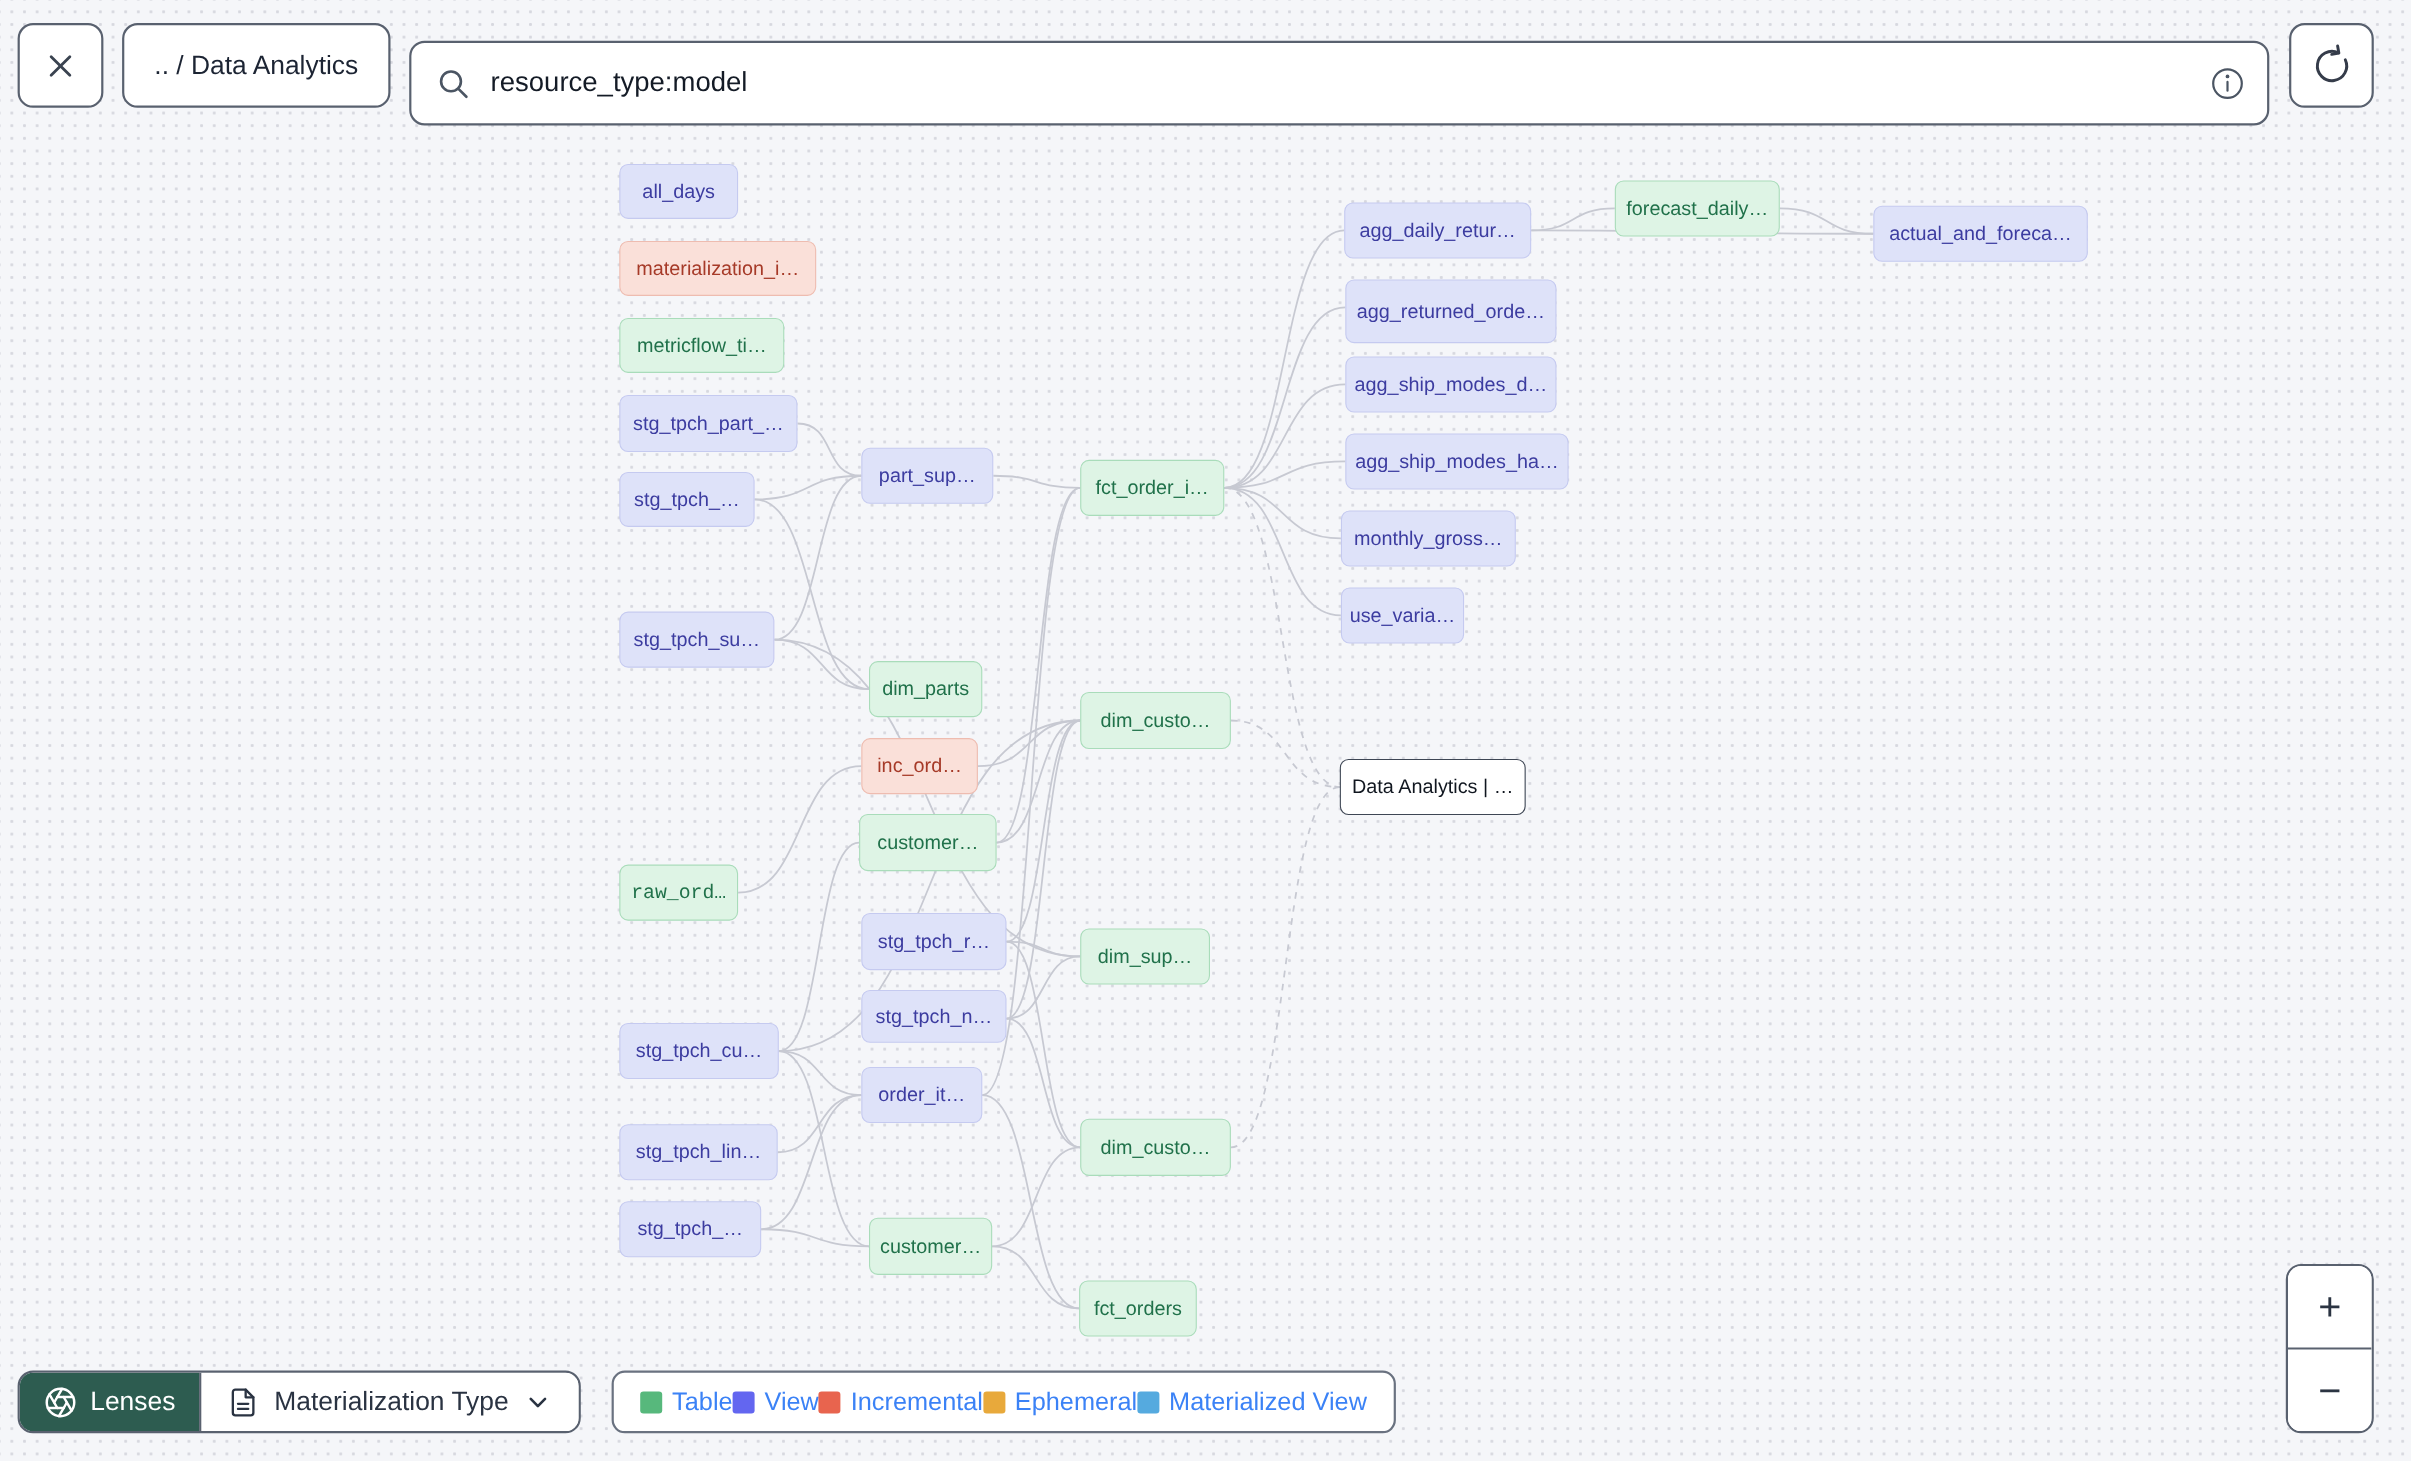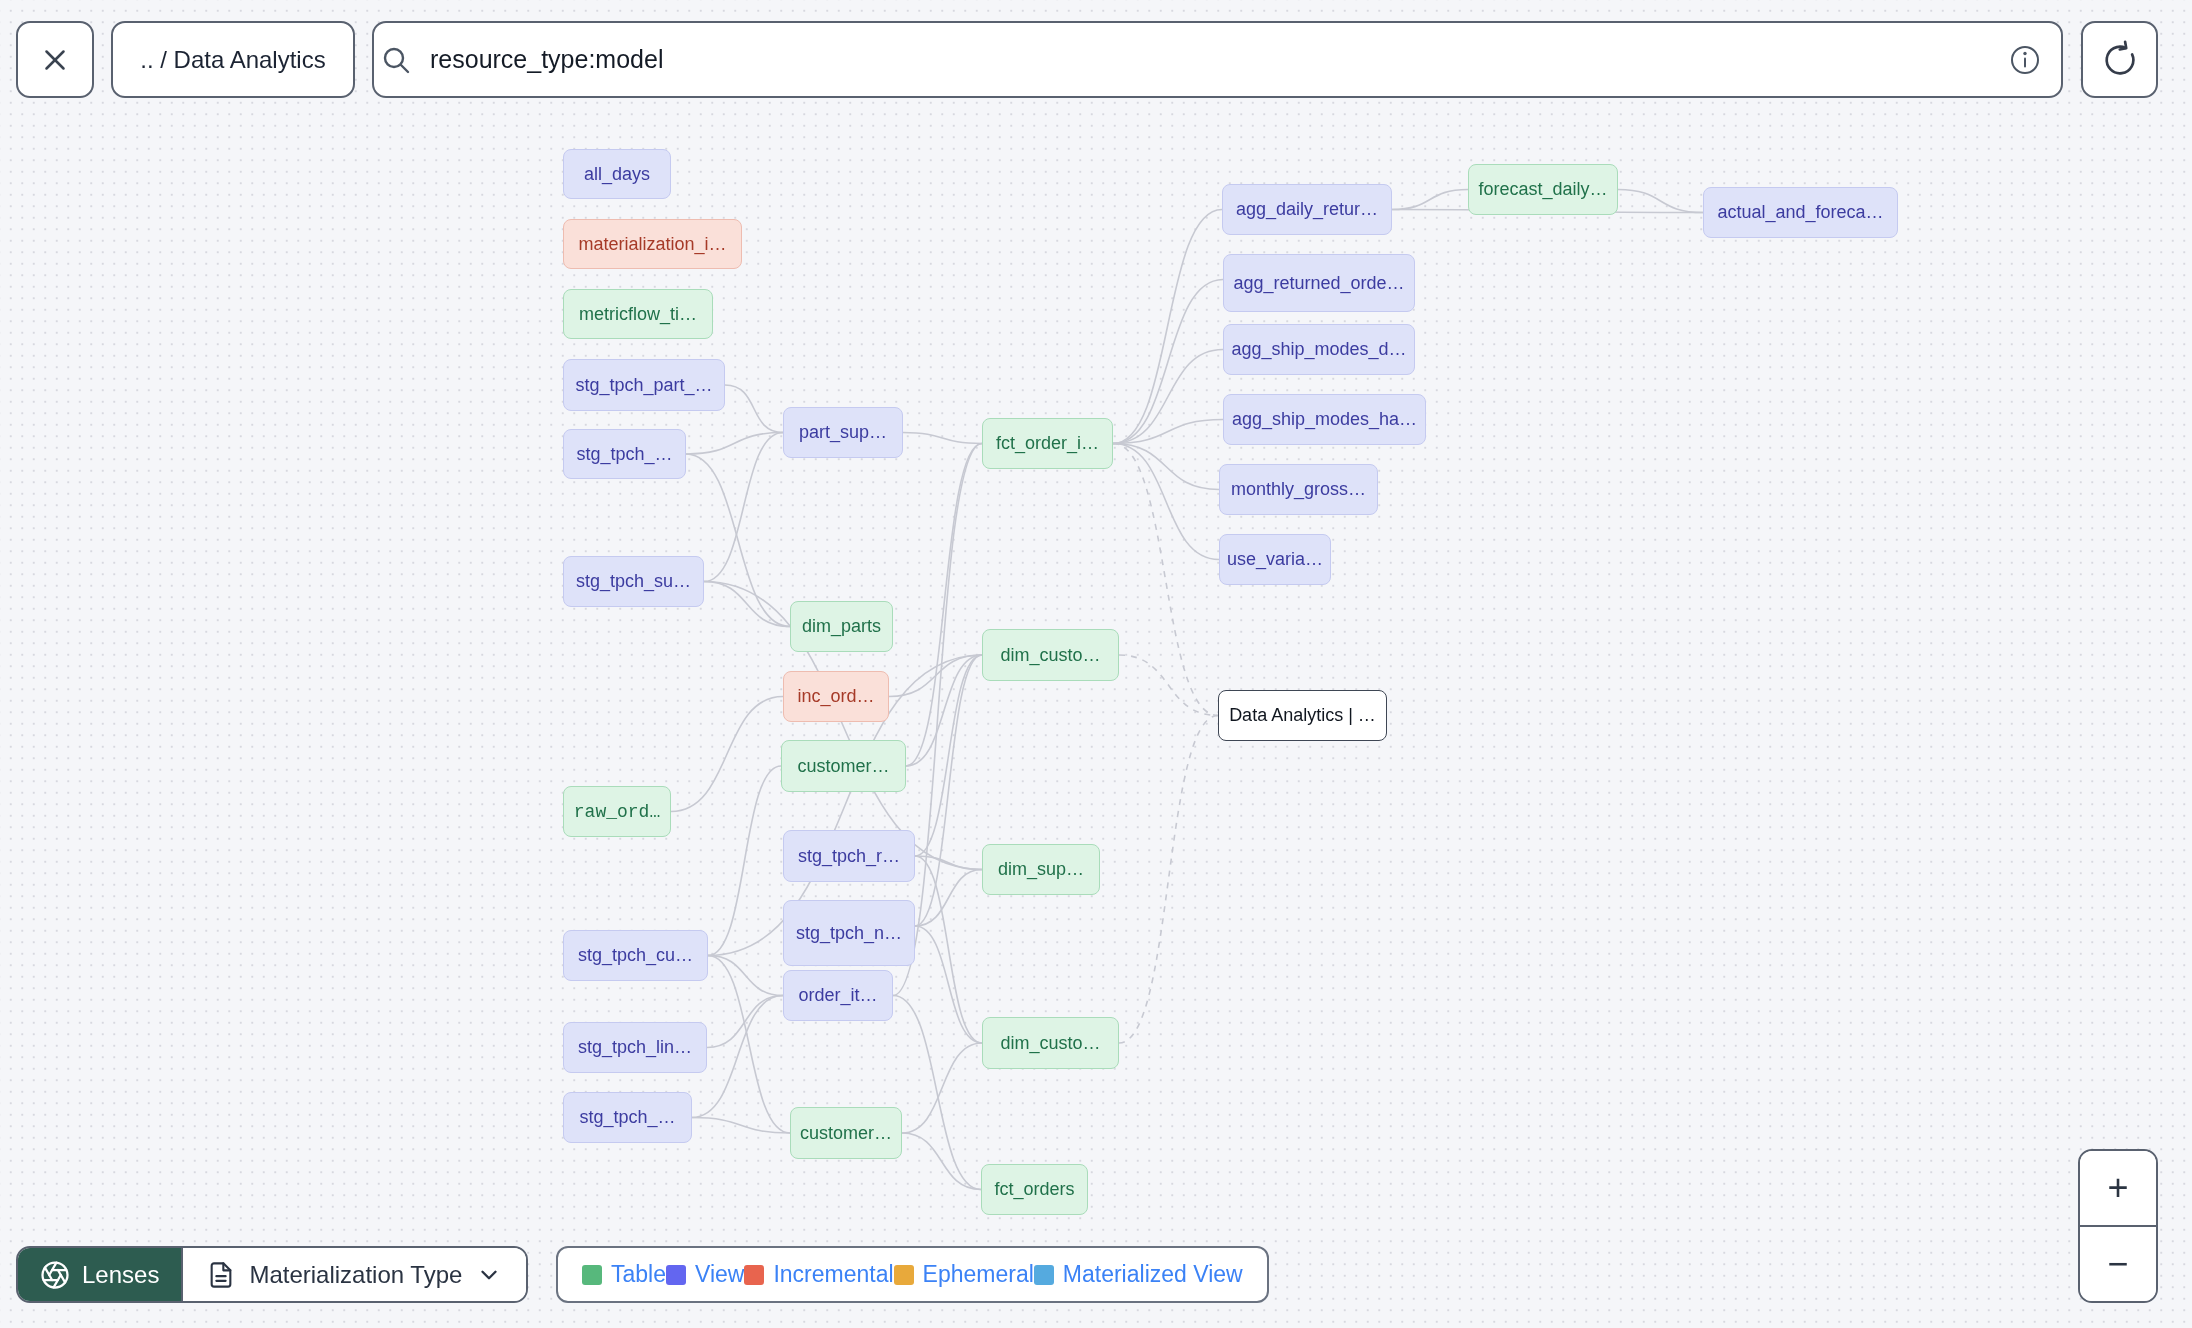--- a/index.html
+++ b/index.html
@@ -28,21 +28,21 @@
   .node.table{background:var(--table-bg);border:1.5px solid var(--table-border);color:var(--table-text);}
   .node.incremental{background:var(--incremental-bg);border:1.5px solid var(--incremental-border);color:var(--incremental-text);}
   .node.exposure{background:var(--exposure-bg);border:1.5px solid var(--exposure-border);color:var(--exposure-text);}
   
   .ctl{
     position:absolute;background:#fff;border:2.5px solid #59616F;border-radius:14px;
     box-sizing:border-box;display:flex;align-items:center;justify-content:center;
   }
   .btn-close{left:16px;top:21px;width:78px;height:77px;cursor:pointer;}
   .breadcrumb{left:111px;top:21px;width:244px;height:77px;font-size:24px;cursor:pointer;}
-  .searchbar{left:372px;top:21px;width:1691px;height:77px;justify-content:flex-start;padding:0 6px;gap:16px;}
+  .searchbar{left:372px;top:37px;width:1691px;height:77px;justify-content:flex-start;padding:0 22px;gap:16px;}
   .searchbar input{
     border:none;outline:none;flex:1;font-size:25px;color:#141B26;background:transparent;
     font-family:"Liberation Sans",sans-serif;
   }
   .info-wrap{position:absolute;right:20px;top:0;height:100%;display:flex;align-items:center;cursor:pointer;}
   .btn-refresh{left:2081px;top:21px;width:77px;height:77px;cursor:pointer;}
   
   .lenses-group{
     position:absolute;left:16px;top:1246px;height:57px;display:flex;align-items:stretch;
     border:2.5px solid #59616F;border-radius:14px;background:#fff;overflow:hidden;box-sizing:border-box;
@@ -161,21 +161,21 @@
       </div>
       <div class="node incremental" style="left: 783px; top: 671px; width: 106px; height: 51px; text-align: right;">
         <span>inc_ord…</span>
       </div>
       <div class="node table" style="left: 781px; top: 740px; width: 125px; height: 52px;">
         <span>customer…</span>
       </div>
       <div class="node view" style="left: 783px; top: 830px; width: 132px; height: 52px;">
         <span>stg_tpch_r…</span>
       </div>
-      <div class="node view" style="left: 783px; top: 900px; width: 132px; height: 66px;">
+      <div class="node view" style="left: 783px; top: 900px; width: 132px; height: 48px;">
         <span>stg_tpch_n…</span>
       </div>
       <div class="node view" style="left: 783px; top: 970px; width: 110px; height: 51px;">
         <span>order_it…</span>
       </div>
       <div class="node table" style="left: 790px; top: 1107px; width: 112px; height: 52px;">
         <span>customer…</span>
       </div>
       <div class="node table" style="left: 982px; top: 418px; width: 131px; height: 51px;">
         <span>fct_order_i…</span>

